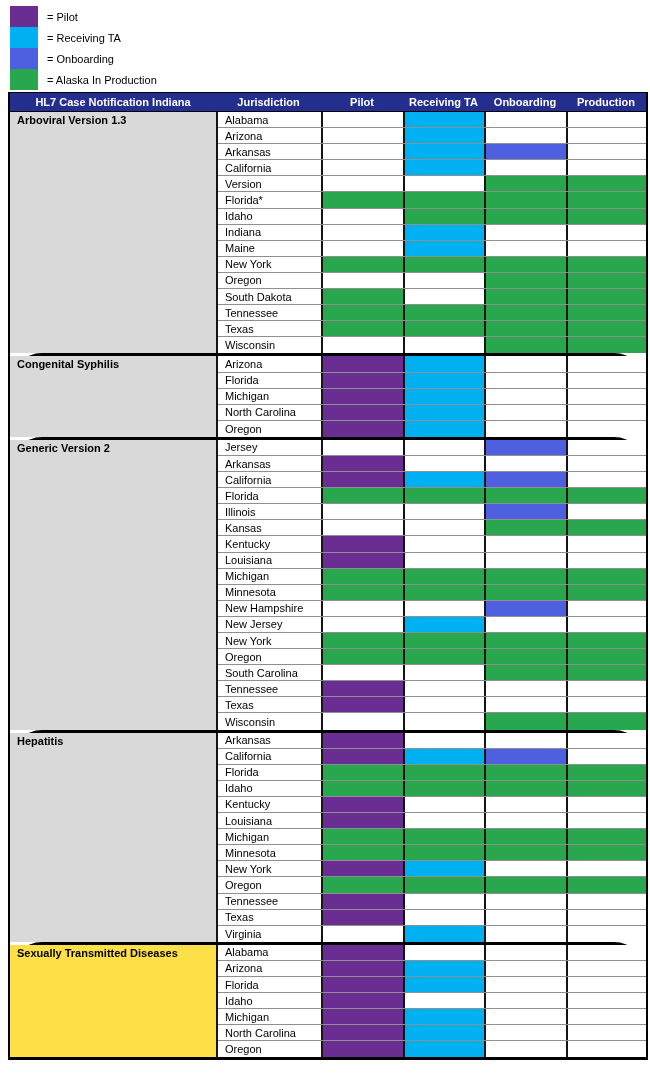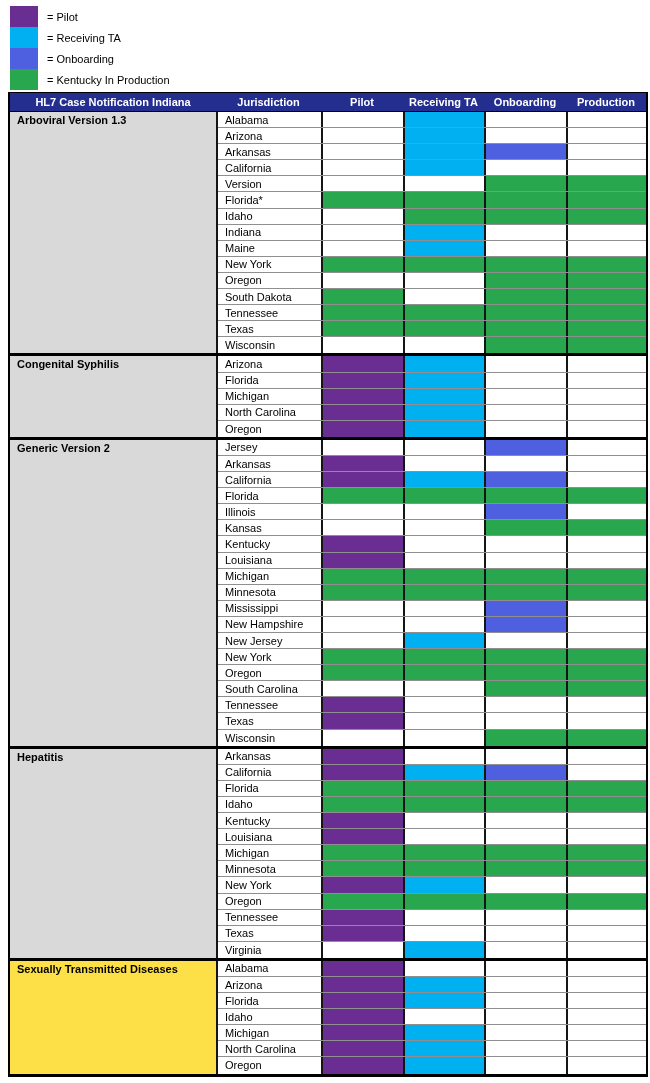--- a/index.html
+++ b/index.html
@@ -21,21 +21,21 @@
     background:#fff;
   }
   .thead{
     display:grid;grid-template-columns:206px 105px 82px 81px 82px 80px;
     background:#232E8F;color:#fff;height:18px;border-bottom:1px solid #000;
   }
   .th{
     font-size:11px;font-weight:bold;display:flex;align-items:center;
     justify-content:center;white-space:nowrap;overflow:hidden;
   }
-  .section{display:grid;grid-template-columns:206px 430px;}
+  .section{display:grid;grid-template-columns:206px 430px;border-radius:32px;}
   .section + .section{border-top:3px solid #000;}
   .section-label-cell{
     background:#D9D9D9;font-size:11px;font-weight:bold;
     padding:2px 4px 0 7px;box-sizing:border-box;
   }
   .rows{border-left:2px solid #151515;}
   .row{
     display:grid;grid-template-columns:103px 82px 81px 82px 80px;
     height:16.1px;box-sizing:border-box;border-bottom:1px solid #8f8f8f;
   }
@@ -60,21 +60,21 @@
     <div class="legend-label">= Receiving TA</div>
   </div>
 
   <div class="legend-item">
     <div class="legend-swatch" style="background: rgb(78, 95, 224);"></div>
     <div class="legend-label">= Onboarding</div>
   </div>
 
   <div class="legend-item">
     <div class="legend-swatch" style="background: rgb(40, 167, 78);"></div>
-    <div class="legend-label">= Kentucky In Production</div>
+    <div class="legend-label">= Alaska In Production</div>
   </div>
 </div>
 
 <div class="status-table">
   <div class="thead" style="background: rgb(35, 46, 143);">
     <div class="th">HL7 Case Notification Indiana</div>
     <div class="th">Jurisdiction</div>
     <div class="th">Pilot</div>
     <div class="th">Receiving TA</div>
     <div class="th">Onboarding</div>
@@ -327,27 +327,20 @@
   </div>
 
   <div class="row">
     <div class="jur">Minnesota</div>
     <div class="cell" style="background: rgb(40, 167, 78);"></div>
     <div class="cell" style="background: rgb(40, 167, 78);"></div>
     <div class="cell" style="background: rgb(40, 167, 78);"></div>
     <div class="cell" style="background: rgb(40, 167, 78);"></div>
   </div>
 
-  <div class="row">
-    <div class="jur">Mississippi</div>
-    <div class="cell"></div>
-    <div class="cell"></div>
-    <div class="cell" style="background: rgb(78, 95, 224);"></div>
-    <div class="cell"></div>
-  </div>
 
   <div class="row">
     <div class="jur">New Hampshire</div>
     <div class="cell"></div>
     <div class="cell"></div>
     <div class="cell" style="background: rgb(78, 95, 224);"></div>
     <div class="cell"></div>
   </div>
 
   <div class="row">

